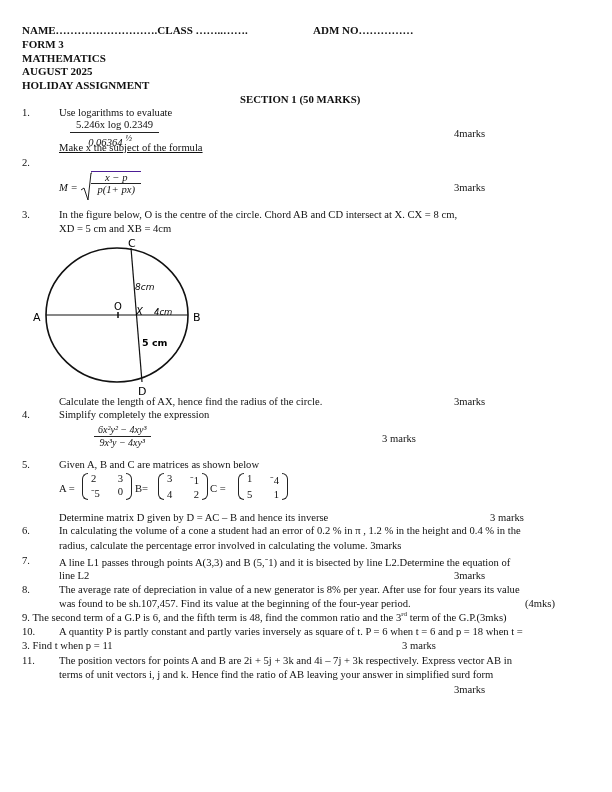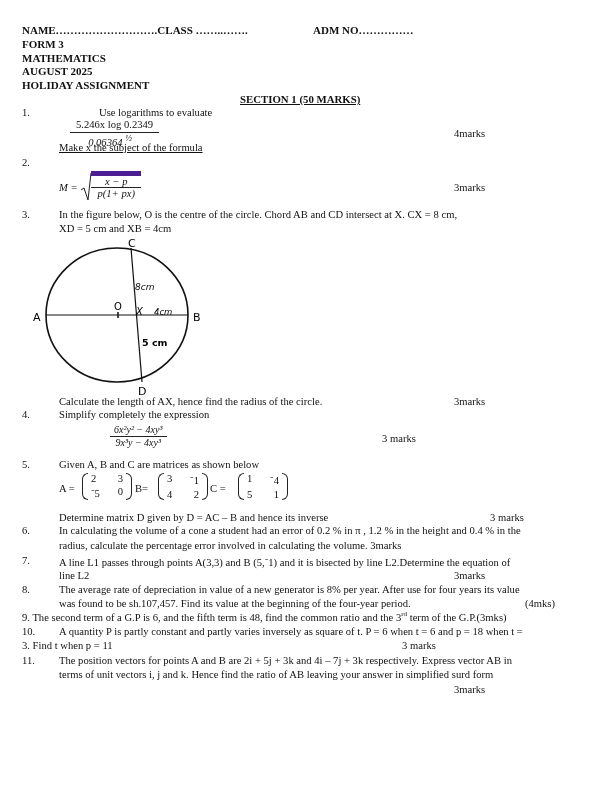--- a/index.html
+++ b/index.html
@@ -5,21 +5,21 @@
   html, body { margin: 0; padding: 0; background: #ffffff; }
   body {
     width: 612px; height: 792px; position: relative; overflow: hidden;
     font-family: "Liberation Serif", serif; color: #111; font-size: 10.6px;
   }
   .abs { position: absolute; white-space: nowrap; }
   .hdr { font-weight: bold; font-size: 11px; left: 22px; }
   .num { left: 22px; }
   .txt { left: 59px; }
   .mark { }
-  .sec { left: 240px; top: 93px; font-weight: bold; text-decoration: underline; font-size: 10.8px; }
+  .sec { left: 240px; top: 93px; font-weight: bold; font-size: 10.8px; }
   .frac { position: absolute; display: inline-block; text-align: center; }
   .frac .n { display: block; padding: 0 3px; border-bottom: 1px solid #222; }
   .frac .d { display: block; padding: 0 3px; }
   sup { font-size: 7px; line-height: 0; }
   .ital { font-style: italic; }
   .matrix { position: absolute; display: flex; align-items: center; }
   .mbody { position: relative; padding: 0 7px; }
   .mbody::before, .mbody::after {
     content: ""; position: absolute; top: 0; bottom: 0; width: 5px;
     border: 1px solid #222; 
@@ -38,37 +38,37 @@
   <span>NAME……………………….CLASS ……..…….</span>
 </div>
 <div class="abs hdr" style="top:24px; left:313px;">ADM NO……………</div>
 <div class="abs hdr" style="top:38px;">FORM 3</div>
 <div class="abs hdr" style="top:52px;">MATHEMATICS</div>
 <div class="abs hdr" style="top:65px;">AUGUST 2025</div>
 <div class="abs hdr" style="top:79px;">HOLIDAY ASSIGNMENT</div>
 <div class="abs sec">SECTION 1 (50 MARKS)</div>
 
 <div class="abs num" style="top:107px;">1.</div>
-<div class="abs txt" style="top:107px;margin-left:40px;">Use logarithms to evaluate</div>
+<div class="abs txt" style="top:107px;">Use logarithms to evaluate</div>
 <div class="frac" style="left:56px; top:119px;">
   <span class="n" style="padding:0 6px 2px;margin-left:14px;">5.246x log 0.2349</span>
   <span class="d" style="padding-top:4px; text-align:center; padding-left:8px;font-style:italic;">
     <span>0.06364</span>
     <sup style="font-size:9px;">½</sup>
   </span>
 </div>
 <div class="abs mark" style="top:128px; left:454px;">4marks</div>
 
 <div class="abs num" style="top:157px;">2.</div>
 <div class="abs txt" style="top:142px;text-decoration:underline;">Make x the subject of the formula</div>
 <div class="abs ital" style="top:182px; left:59px;">M =</div>
 <svg class="abs" style="left:80px; top:172px;" width="12" height="30">
   <polyline points="1,18 4,16 8,28 11,1 12,1" fill="none" stroke="#222" stroke-width="1"></polyline>
 </svg>
-<div class="frac ital" style="left:91px; top:171px; border-top:5px solid #4c1d95;">
+<div class="frac ital" style="left:91px; top:171px; border-top:1px solid #4c1d95;">
   <span class="n" style="padding:0 14px;">x − p</span>
   <span class="d">p(1+ px)</span>
 </div>
 <div class="abs mark" style="top:182px; left:454px;">3marks</div>
 
 <div class="abs num" style="top:209px;">3.</div>
 <div class="abs txt" style="top:209px;">In the figure below, O is the centre of the circle. Chord AB and CD intersect at X. CX = 8 cm,</div>
 <div class="abs txt" style="top:223px;">XD = 5 cm and XB = 4cm</div>
 
 <svg class="abs" style="left:30px; top:235px;" width="190" height="165">
@@ -85,21 +85,21 @@
   <text x="105" y="55" font-size="9" font-style="italic">8cm</text>
   <text x="124" y="80" font-size="8.5" font-style="italic">4cm</text>
   <text x="112" y="111" font-size="9.5" font-weight="bold" font-family="Liberation Serif, serif">5 cm</text>
 </svg>
 
 <div class="abs txt" style="top:396px;">Calculate the length of AX, hence find the radius of the circle.</div>
 <div class="abs mark" style="top:396px; left:454px;">3marks</div>
 
 <div class="abs num" style="top:409px;">4.</div>
 <div class="abs txt" style="top:409px;text-align:right;">Simplify completely the expression</div>
-<div class="frac ital" style="left:110px; top:424px; font-size:10px;">
+<div class="frac ital" style="left:94px; top:424px; font-size:10px;">
   <span class="n" style="padding:0 4px 1px;">6x²y² − 4xy³</span>
   <span class="d">9x³y − 4xy³</span>
 </div>
 <div class="abs mark" style="top:433px; left:382px;">3 marks</div>
 
 <div class="abs num" style="top:459px;">5.</div>
 <div class="abs txt" style="top:459px;">Given A, B and C are matrices as shown below</div>
 
 <div class="abs" style="top:483px; left:59px;">A =</div>
 <div class="matrix" style="left:82px; top:473px;">

